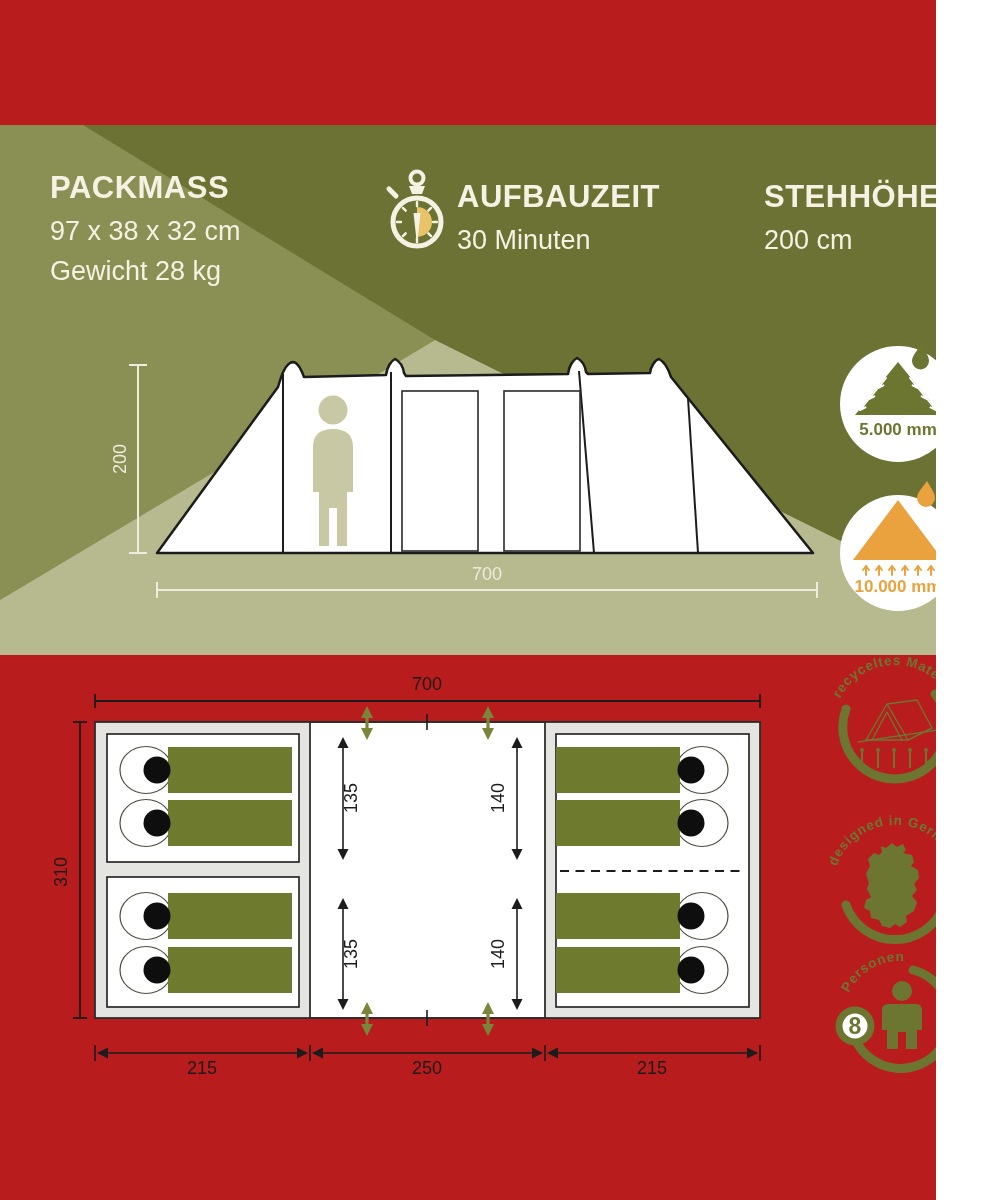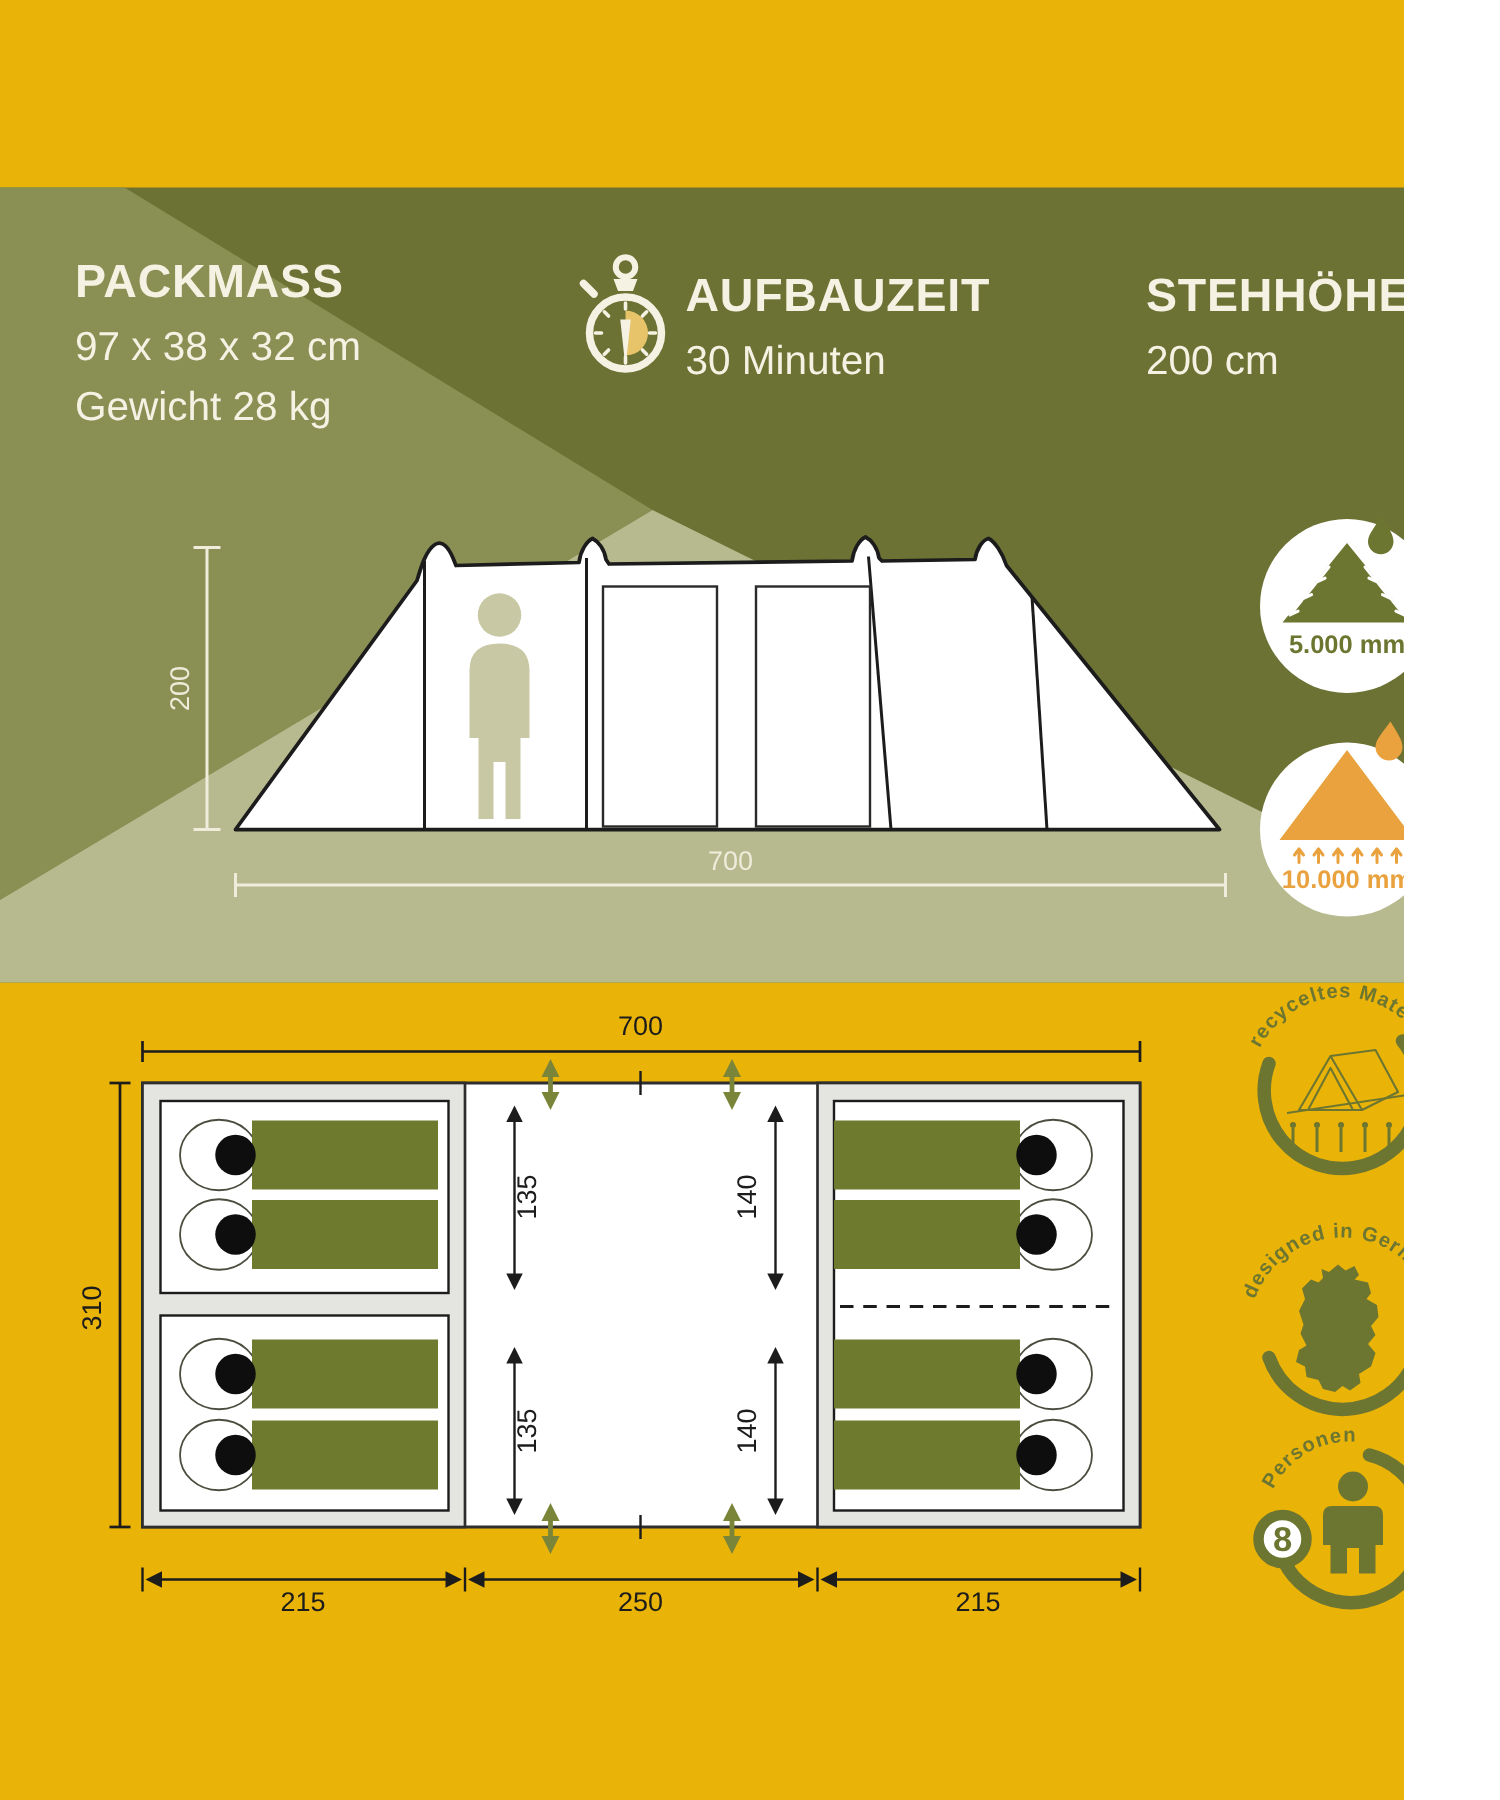--- a/index.html
+++ b/index.html
@@ -1,16 +1,16 @@
 <!DOCTYPE html>
 <html><head>
 <meta charset="utf-8">
 <style>
   html,body{margin:0;padding:0;background:#ffffff;}
-  .stage{position:relative;width:936px;height:1200px;background:#eab308;overflow:hidden;
+  .stage{position:relative;width:936px;height:1200px;background:#b91c1c;overflow:hidden;
          font-family:"Liberation Sans", sans-serif;}
   svg{position:absolute;left:0;top:0;}
   text{font-family:"Liberation Sans", sans-serif;}
   .h1{font-size:31px;font-weight:bold;fill:#f5f2e3;letter-spacing:.5px;}
   .h2{font-size:27px;fill:#f5f2e3;}
   .dim-cream{font-size:18px;fill:#efecdc;}
   .dim-dark{font-size:18px;fill:#1c1c1c;}
   .wb-green{font-size:17px;font-weight:600;fill:#6d7631;}
   .wb-orange{font-size:17px;font-weight:600;fill:#e9a23e;}
   .stamp{font-size:13.5px;font-weight:bold;fill:#6d7631;letter-spacing:.8px;}

